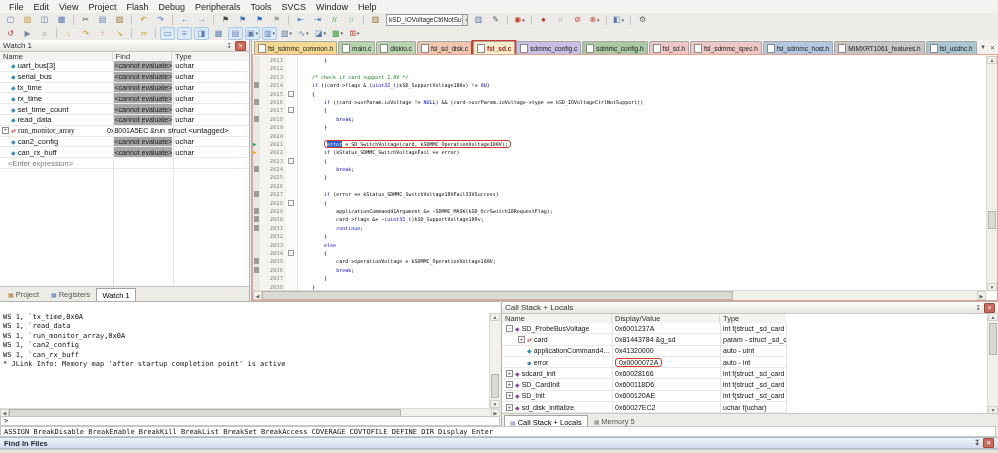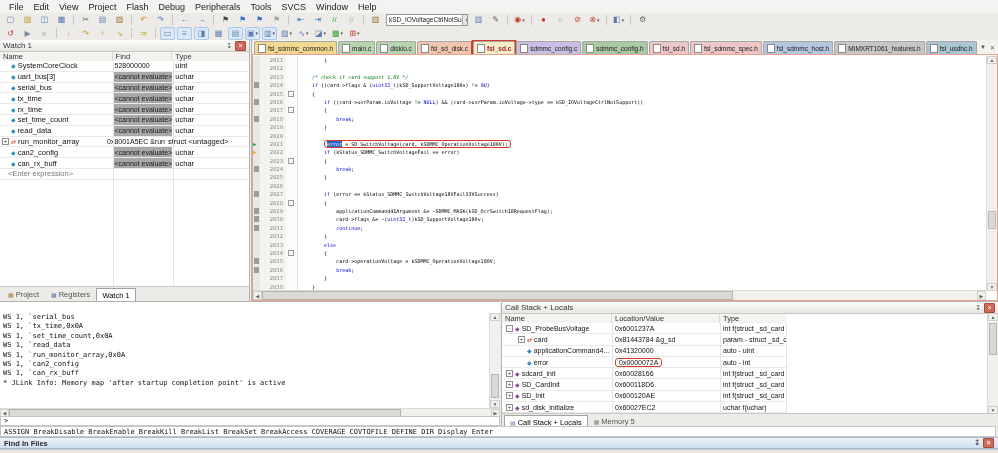--- a/index.html
+++ b/index.html
@@ -325,33 +325,20 @@
       <span class="closebox">×</span>
     </div>
     <div class="wgridhead">
       <span class="wgh" style="width:113px">Name</span>
       <span class="wgh" style="width:60px">Find</span>
       <span class="wgh" style="width:77px;border-right:none">Type</span>
     </div>
     <div class="wrows" id="watchrows">
       <div class="vline" style="left:113px"></div>
       <div class="vline" style="left:173px"></div>
-    <div class="wrow">
-          <span class="wc" style="width: 113px;">
-            <span style="width: 11px; flex: 0 0 auto;"></span>
-            <span class="vicon" style="color: rgb(47, 143, 191);">◆</span>
-            <span>SystemCoreClock</span>
-          </span>
-          <span class="wc" style="width: 60px; padding-left: 2px;">
-            <span style="font-size: 7px;">528000000</span>
-          </span>
-          <span class="wc" style="width: 77px; padding-left: 3px;">
-            <span>uint</span>
-          </span>
-        </div>
         <div class="wrow">
           <span class="wc" style="width: 113px;">
             <span style="width: 11px; flex: 0 0 auto;"></span>
             <span class="vicon" style="color: rgb(47, 143, 191);">◆</span>
             <span>uart_bus[3]</span>
           </span>
           <span class="wc cannot" style="width: 60px; padding-left: 2px;">
             <span style="font-size: 7px;">&lt;cannot evaluate&gt;</span>
           </span>
           <span class="wc" style="width: 77px; padding-left: 3px;">
@@ -417,21 +404,21 @@
             <span>read_data</span>
           </span>
           <span class="wc cannot" style="width: 60px; padding-left: 2px;">
             <span style="font-size: 7px;">&lt;cannot evaluate&gt;</span>
           </span>
           <span class="wc" style="width: 77px; padding-left: 3px;">
             <span>uchar</span>
           </span>
         </div>
         <div class="wrow">
-          <span class="wc" style="width: 105px;">
+          <span class="wc" style="width: 105px; font-family: Liberation Serif, serif;">
             <span class="exbox" style="margin-left: 2px;">+</span>
             <span class="vicon" style="color: rgb(194, 59, 42);">⇄</span>
             <span>run_monitor_array</span>
           </span>
           <span class="wc" style="width: 60px; padding-left: 2px;">
             <span style="font-size: 7px;">0x8001A5EC &amp;run_mo...</span>
           </span>
           <span class="wc" style="width: 77px; padding-left: 3px;">
             <span>struct &lt;untagged&gt;</span>
           </span>
@@ -585,23 +572,21 @@
         <div class="sbbtn">◀</div>
         <div class="thumb"></div>
         <div class="track"></div>
         <div class="sbbtn">▶</div>
       </div>
     </div>
   </div>
 
   <div class="cmdpanel">
     <div class="cmdout" id="cmdout">
-        <div class="cmdline">WS 1, `serial_bus</div>
         <div class="cmdline">WS 1, `tx_time,0x0A</div>
-        <div class="cmdline">WS 1, `set_time_count,0x0A</div>
         <div class="cmdline">WS 1, `read_data</div>
         <div class="cmdline">WS 1, `run_monitor_array,0x0A</div>
         <div class="cmdline">WS 1, `can2_config</div>
         <div class="cmdline">WS 1, `can_rx_buff</div>
         <div class="cmdline">* JLink Info: Memory map 'after startup completion point' is active</div>
       </div>
     <div class="cvsb">
       <div class="sbbtn">▲</div>
       <div class="thumb"></div>
       <div class="sbbtn dn" style="width:100%">▼</div>
@@ -619,21 +604,21 @@
 
   <div class="cspanel">
     <div class="phead">
       <span>Call Stack + Locals</span>
       <span class="sp"></span>
       <span class="pin">↧</span>
       <span class="closebox">×</span>
     </div>
     <div class="csgridhead">
       <span class="wgh" style="width:110px">Name</span>
-      <span class="wgh" style="width:108px">Location/Value</span>
+      <span class="wgh" style="width:108px">Display/Value</span>
       <span class="wgh" style="width:66px;border-right:none">Type</span>
     </div>
     <div class="csrows" id="csrows">
       <div class="vline" style="left:110px;"></div>
       <div class="vline" style="left:218px;"></div>
       <div class="vline" style="left:284px;"></div>
     <div class="csrow">
           <span class="wc" style="width: 110px;">
             <span style="flex: 0 0 auto; width: 4px;"></span>
             <span class="exbox">-</span>

